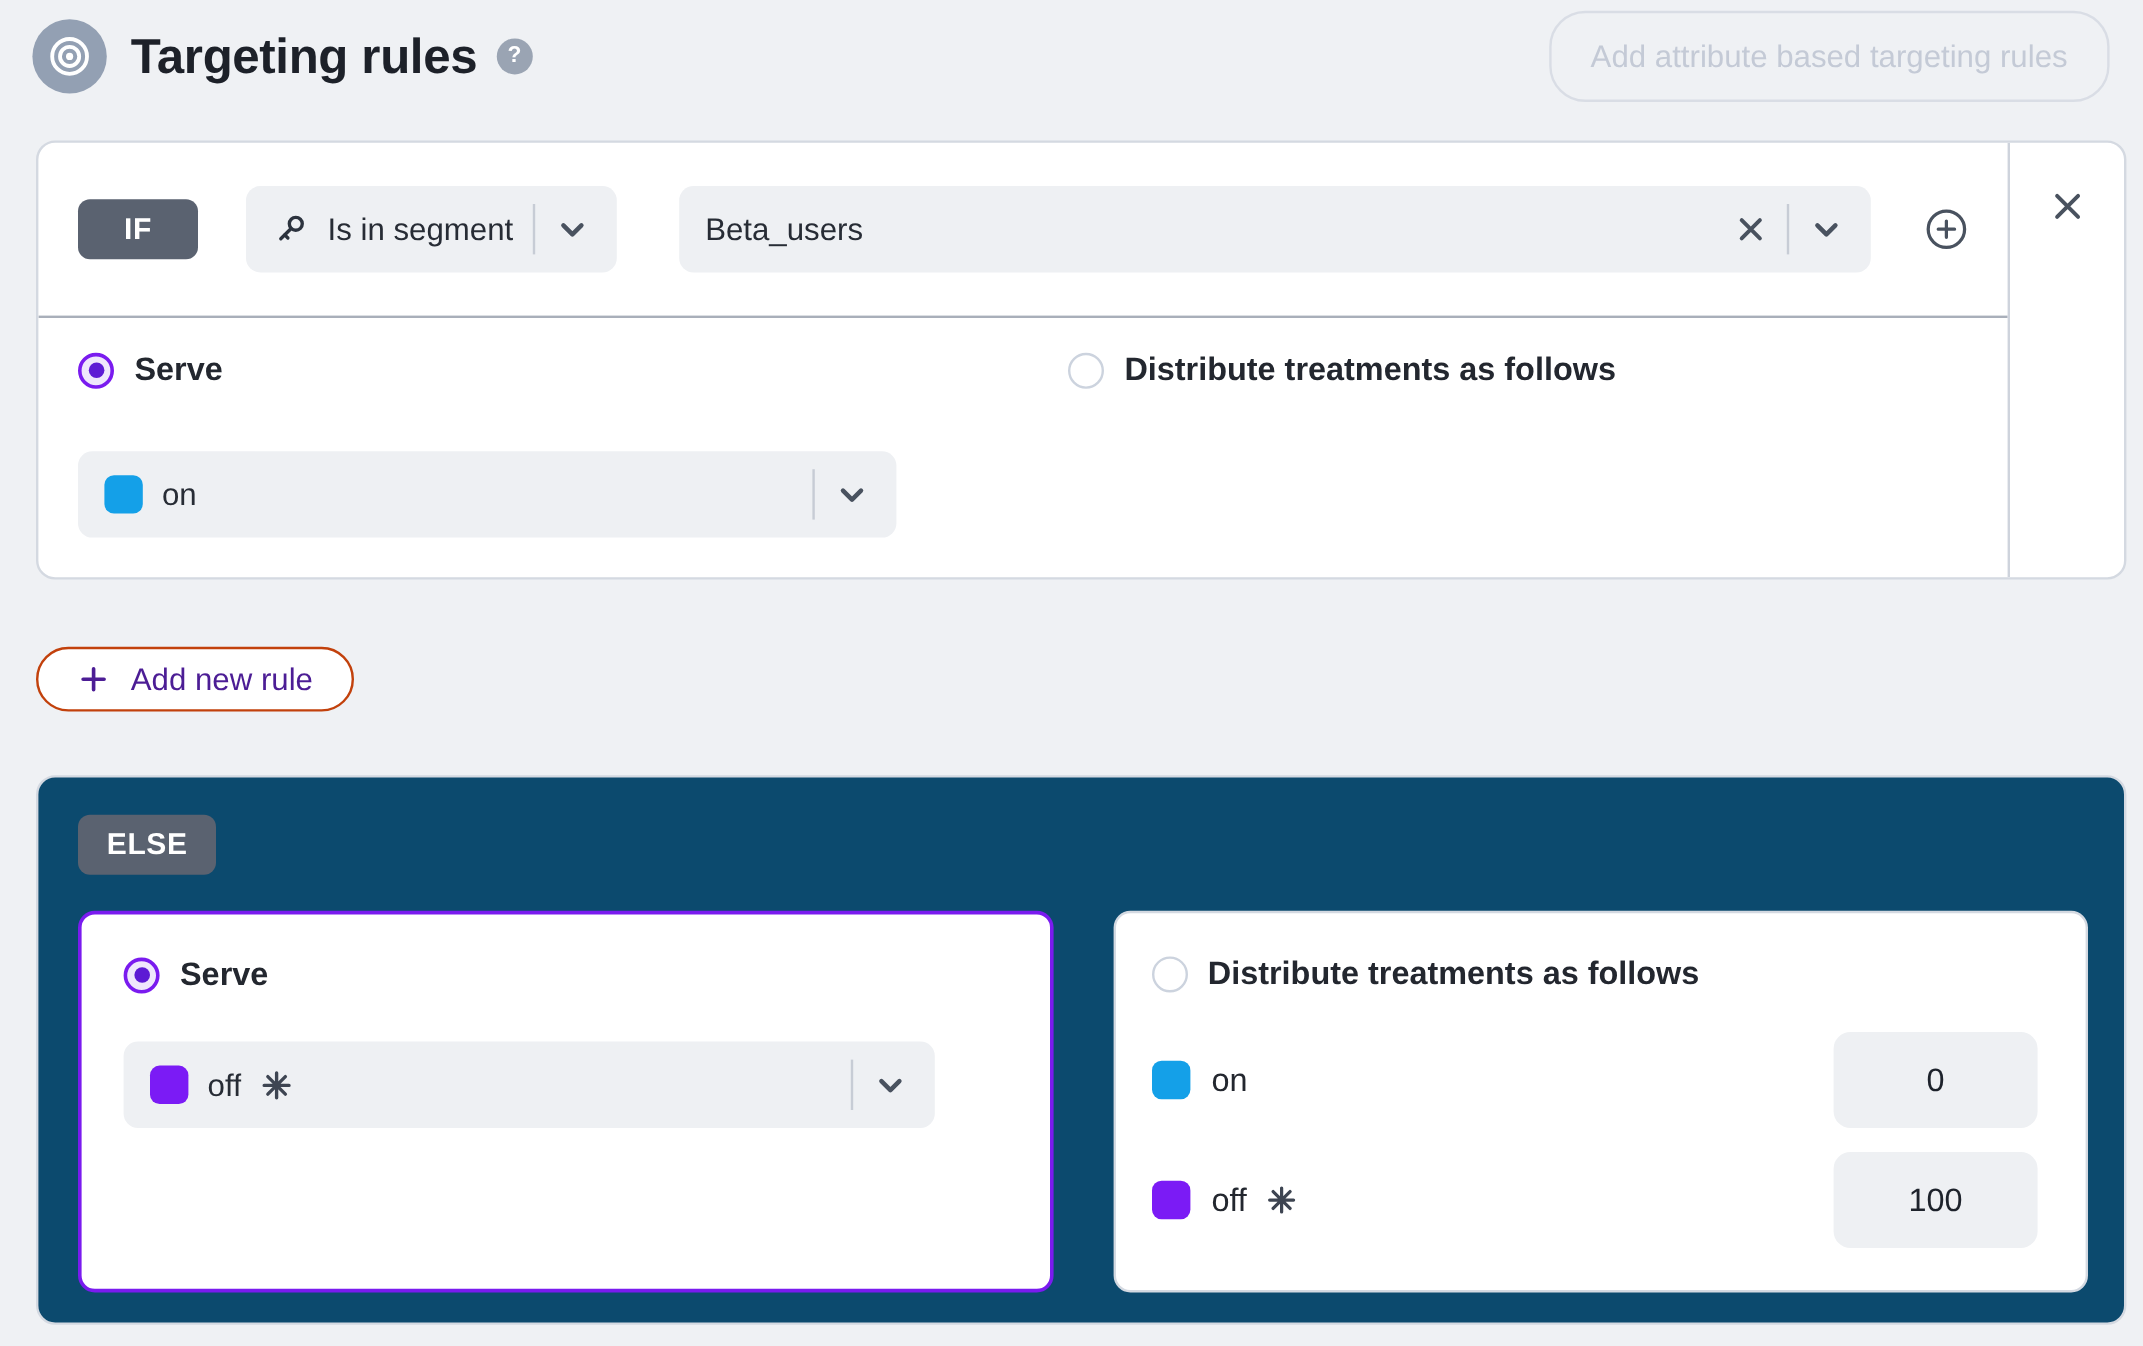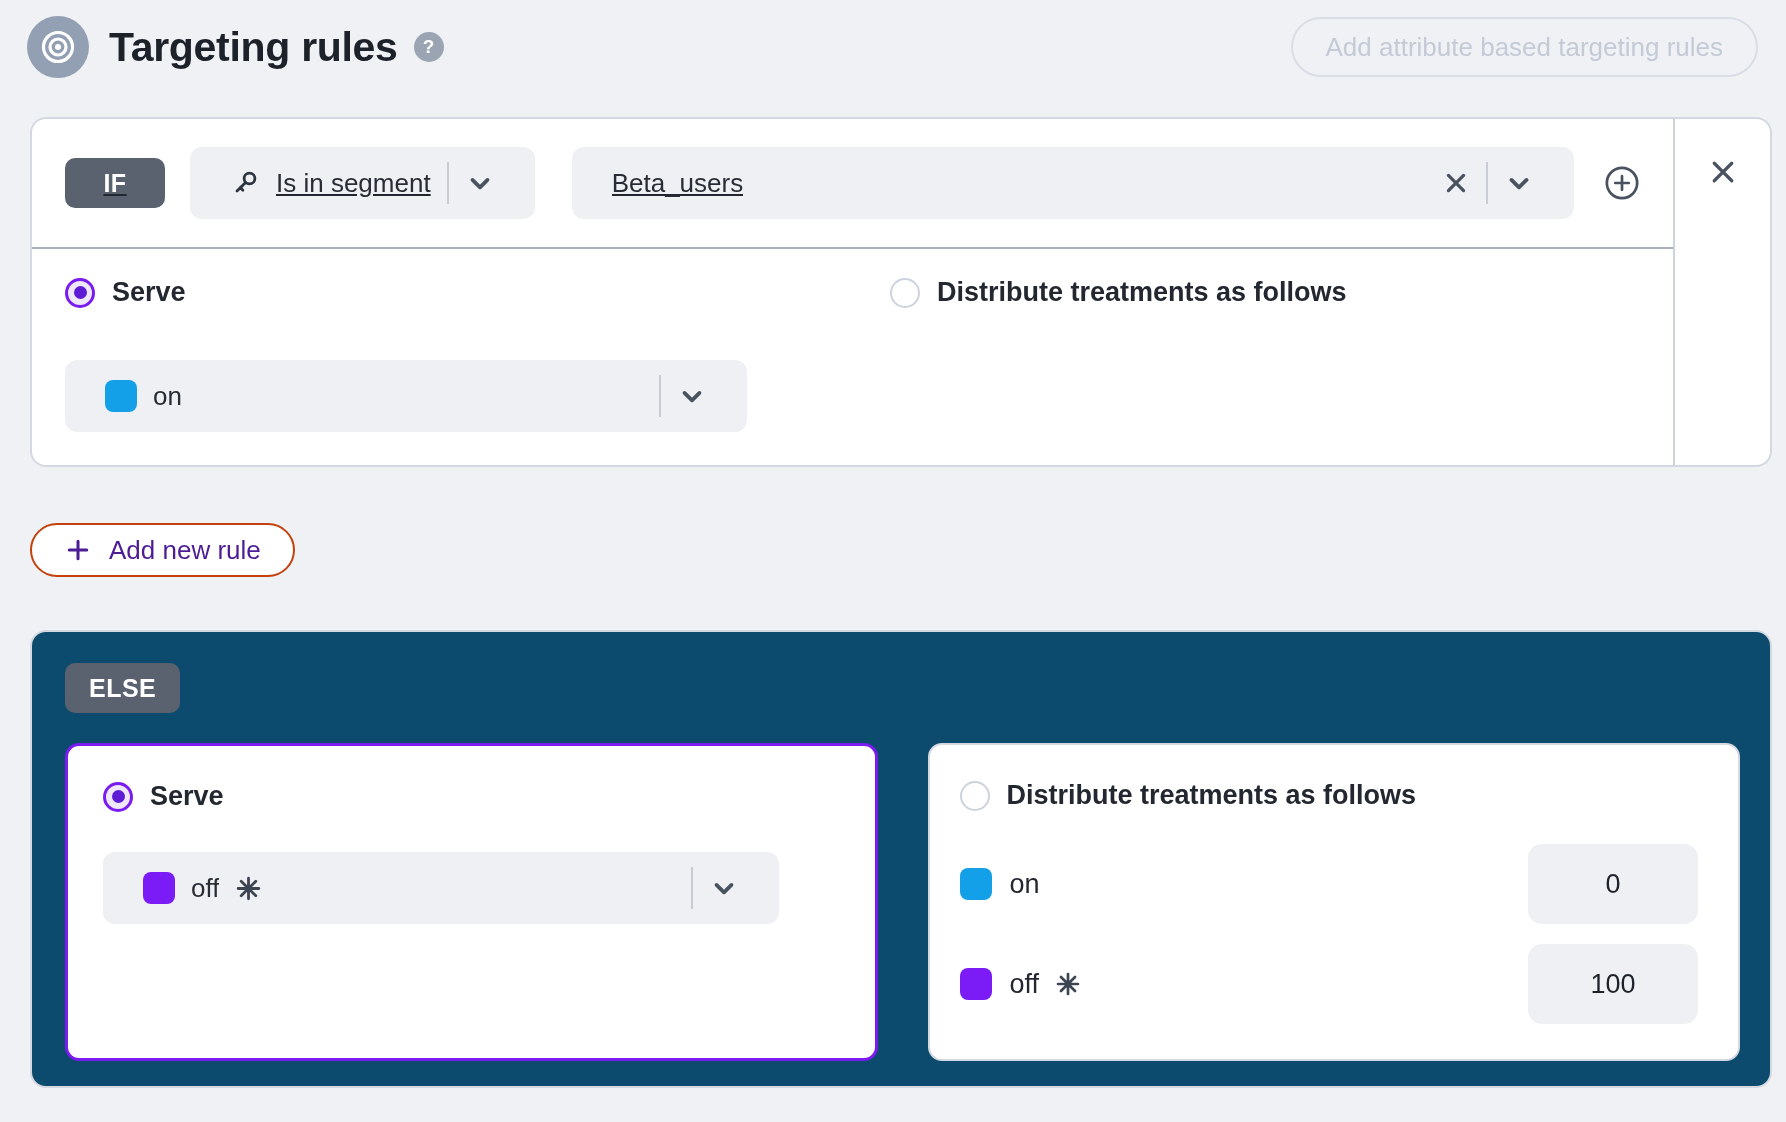--- a/index.html
+++ b/index.html
@@ -18,36 +18,36 @@
     background:#93a0b3; display:grid; place-items:center; flex:none;
   }
   .page-title { font-size:41px; font-weight:700; color:#1d2129; margin-left:20px; letter-spacing:-0.3px; }
   .help-badge {
     width:30px; height:30px; border-radius:50%; background:#9aa4b3; color:#fff;
     font-size:19px; font-weight:700; display:grid; place-items:center;
     margin-left:16px; cursor:pointer; border:none;
   }
   .spacer { flex:1; }
   .pill {
-    height:60px; border-radius:30px; background:#fff;
+    height:76px; border-radius:30px; background:#fff;
     font-family:inherit; font-size:26px; display:flex; align-items:center;
     padding:0 33px; cursor:pointer;
   }
   .pill.ghost { background:transparent; border:2px solid #d9dde5; color:#c4cad6; margin-right:18px; }
   .pill.outline { border:2px solid var(--purple-border); color:var(--purple-text); }
 
   
   .badge {
     min-width:100px; height:50px; padding:0 24px; background:var(--badge-slate);
     color:#fff; font-weight:700; font-size:25px; border-radius:10px;
     display:inline-flex; align-items:center; justify-content:center; letter-spacing:.5px;
   }
   .select {
     height:72px; background:#eef0f3; border-radius:12px;
-    display:flex; align-items:center; padding:0 40px; gap:16px;
+    display:flex; align-items:center; padding:0 22px; gap:16px;
     font-size:26px; color:#272c35; cursor:pointer;
   }
   .vdiv { width:2px; height:42px; background:#c7ccd5; flex:none; }
   .right-icons { margin-left:auto; display:flex; align-items:center; gap:16px; }
   .swatch { width:32px; height:32px; border-radius:8px; flex:none; }
   .radio { width:30px; height:30px; border-radius:50%; flex:none; cursor:pointer; }
   .radio.on { border:3px solid var(--accent-purple); background:#efe7fc; position:relative; }
   .radio.on::after {
     content:""; position:absolute; inset:0; margin:auto;
     width:13px; height:13px; border-radius:50%; background:var(--radio-dot-purple);
@@ -55,22 +55,22 @@
   .radio.off { border:2.5px solid #ccd3de; background:#fff; }
   .radio-label { font-size:27px; font-weight:700; color:#23272f; margin-left:17px; }
 
   
   .rule-card {
     margin:39px 14px 0 30px; background:#fff;
     border:2px solid #d4d9e1; border-radius:16px; display:flex; overflow:hidden;
   }
   .rule-main { flex:1; min-width:0; }
   .rule-row1 {
-    height:130px; display:flex; align-items:center; gap:25px;
-    padding:0 28px 0 33px; border-bottom:2px solid #a9afba;text-decoration:underline;
+    height:146px; display:flex; align-items:center; gap:40px;
+    padding:0 28px 0 33px; border-bottom:2px solid #a9afba;
   }
   .segment-field { flex:1; min-width:0;margin-left:12px; }
   .plus-btn { background:none; border:none; cursor:pointer; display:grid; place-items:center; flex:none; }
   .rule-body { padding:28px 30px 33px 33px; }
   .serve-row { display:flex; align-items:center; }
   .col-left { width:825px; display:flex; align-items:center; flex:none; }
   .col-right { display:flex; align-items:center; }
   .treatment-select { width:682px; margin-top:52px; }
   .rule-aside {
     width:97px; border-left:2px solid #ced3dc; flex:none;

